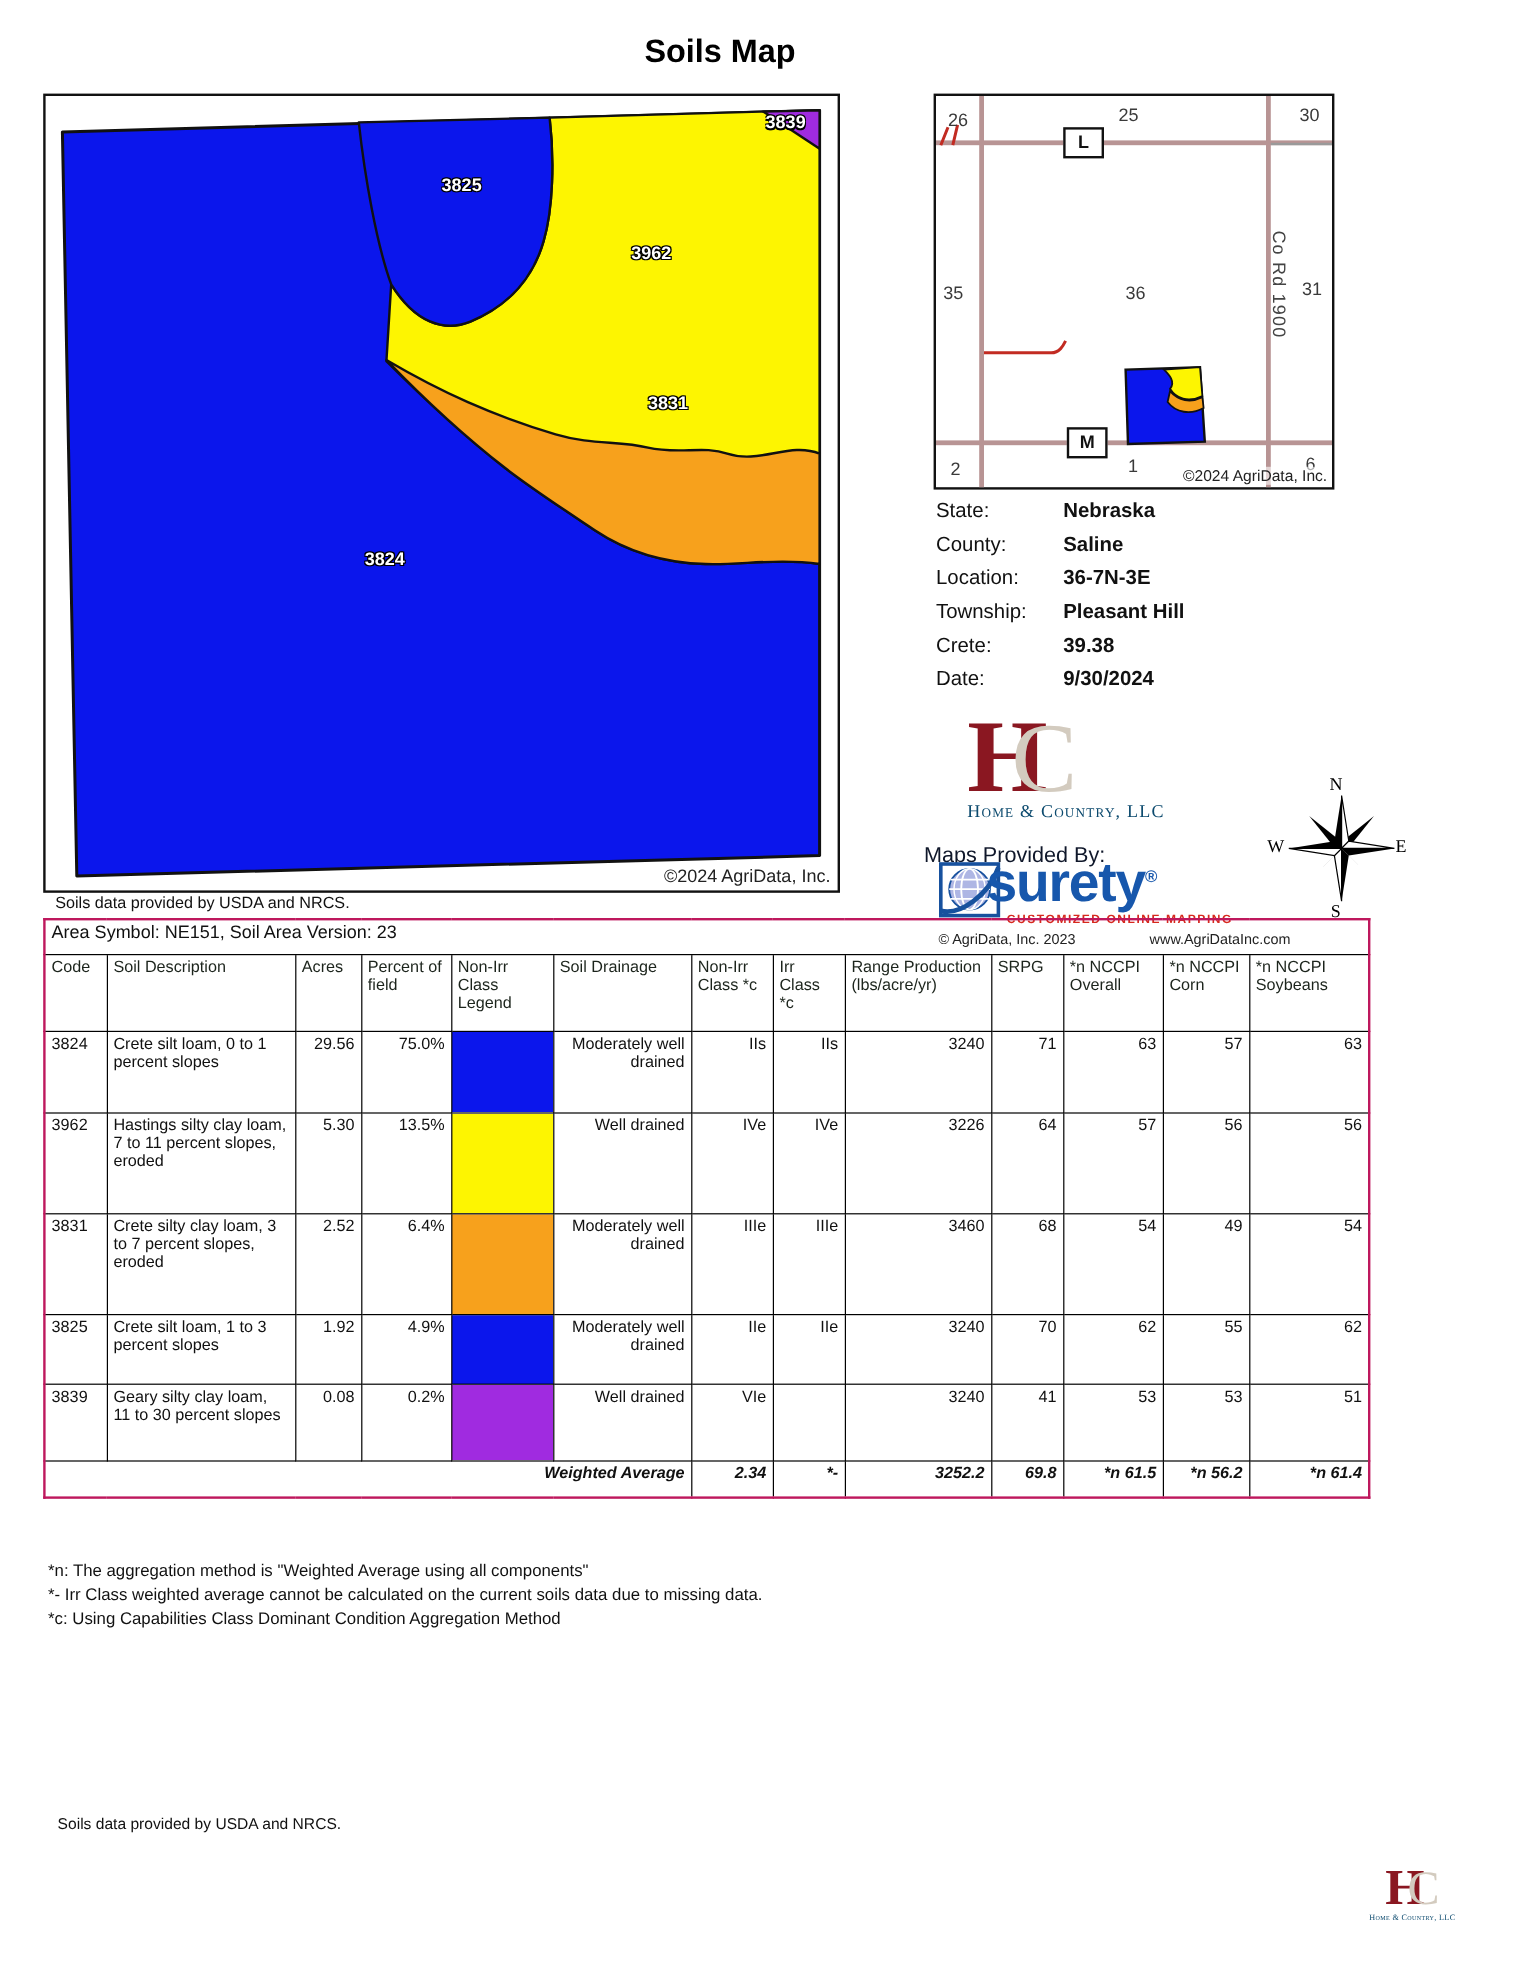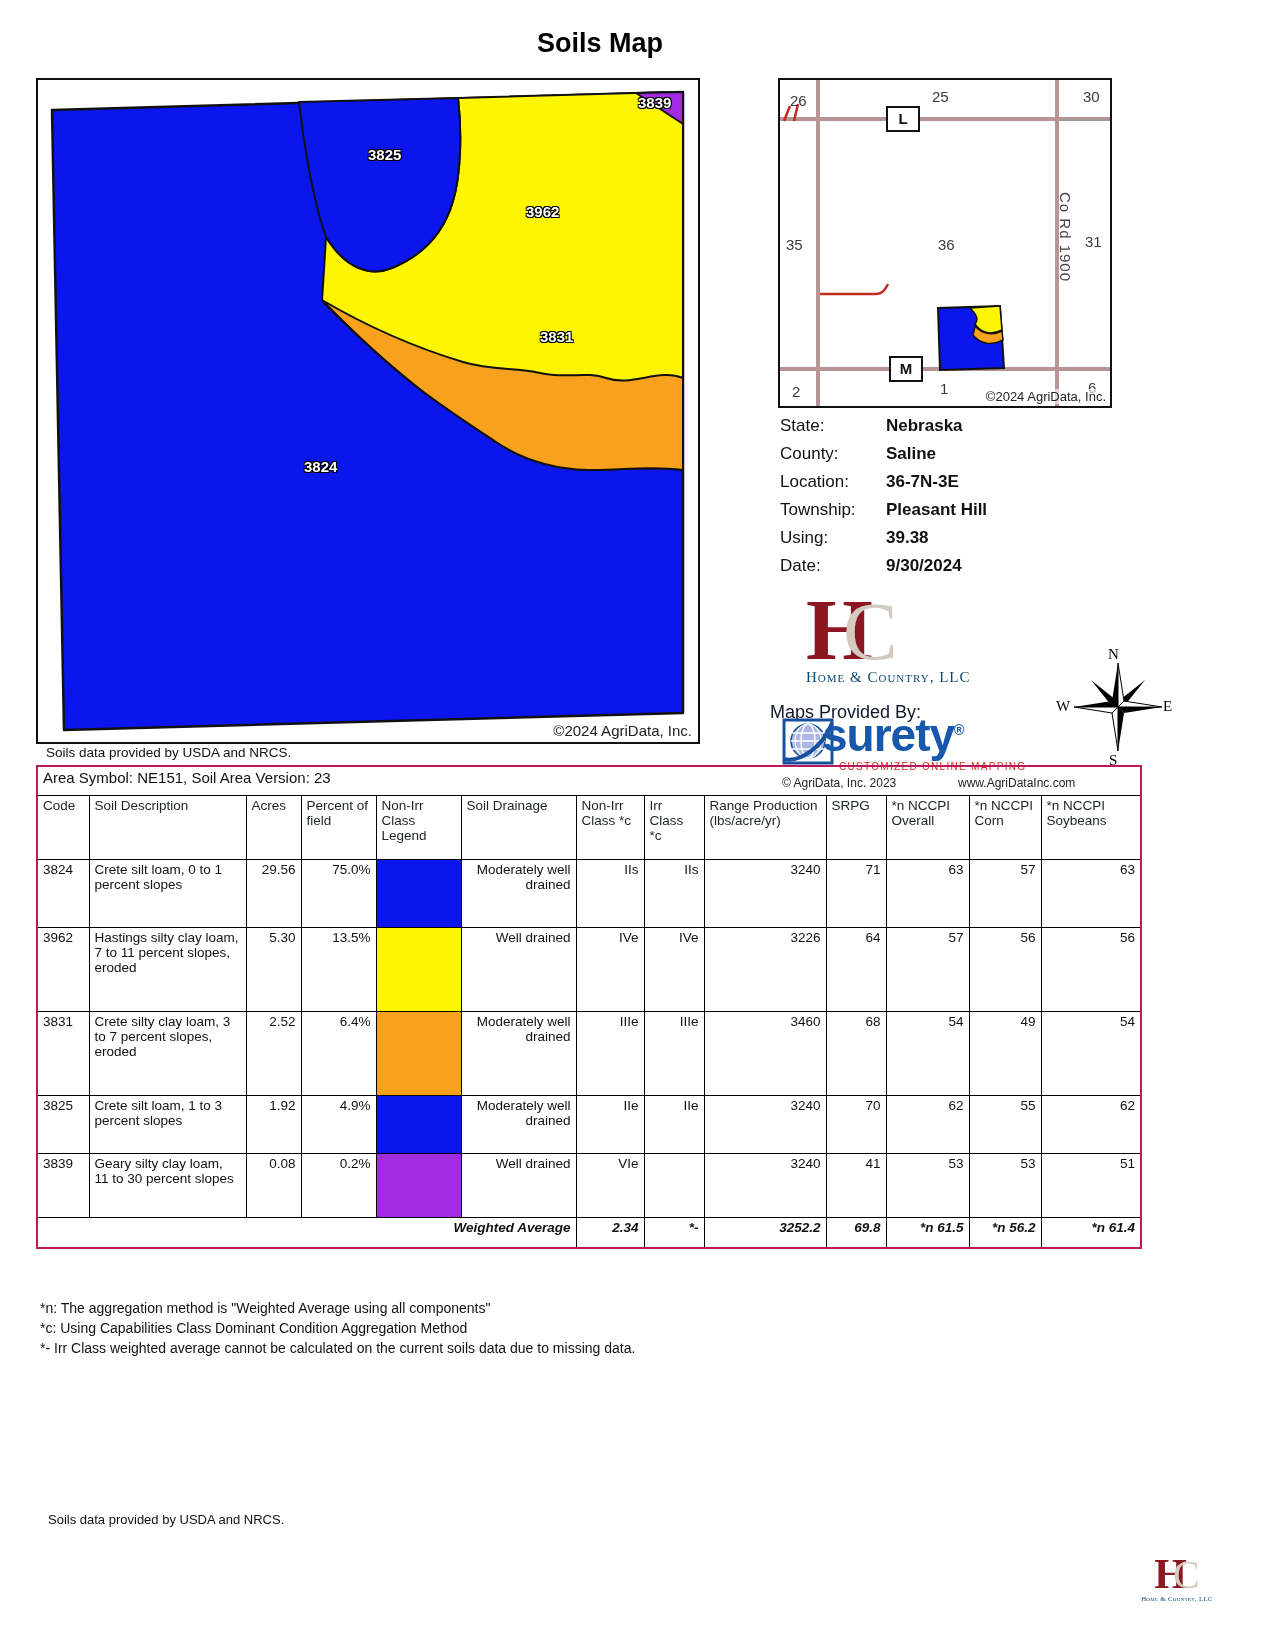--- a/index.html
+++ b/index.html
@@ -43,21 +43,21 @@
   .hc-sm{left:1122px;top:1556px;width:110px;text-align:center;font-family:"Liberation Serif",serif;}
   .hc-sm .hc-h{font-size:42px;}
   .hc-sm .hc-c{font-size:40px;margin-left:-14px;}
   .hc-sm .hc-name{font-size:6.8px;letter-spacing:.3px;margin-top:1px;}
 
   
   .provided{left:770px;top:702px;font-size:18px;color:#0f172a;}
   .surety{left:782px;top:718px;width:260px;height:62px;}
   .sname{position:absolute;left:40px;top:-10px;font-size:46px;font-weight:bold;color:#1757ac;letter-spacing:-1px;}
   .sname sup{font-size:14px;}
-  .stag{position:absolute;left:57px;top:43px;font-size:10px;font-weight:normal;color:#d6281e;letter-spacing:1.3px;white-space:nowrap;}
+  .stag{position:absolute;left:57px;top:43px;font-size:10px;font-weight:bold;color:#d6281e;letter-spacing:1.3px;white-space:nowrap;}
   .agri1{left:782px;top:776px;font-size:12px;color:#222;}
   .agri2{left:958px;top:776px;font-size:12px;color:#222;}
 
   
   .compass{left:1058px;top:650px;width:115px;height:118px;font-family:"Liberation Serif",serif;font-size:15px;color:#000;}
   .cN{position:absolute;left:50px;top:-4px;}
   .cS{position:absolute;left:51px;top:102px;}
   .cW{position:absolute;left:-2px;top:48px;}
   .cE{position:absolute;left:105px;top:48px;}
 
@@ -132,21 +132,21 @@
     <div class="roadbox" style="left:109px;top:276px;">M</div>
     <div class="roadname">Co Rd 1900</div>
     <div class="loc-copy">©2024 AgriData, Inc.</div>
   </div>
 
   <div class="abs info">
     <div class="info-row"><span class="info-label">State:</span><span class="info-value">Nebraska</span></div>
     <div class="info-row"><span class="info-label">County:</span><span class="info-value">Saline</span></div>
     <div class="info-row"><span class="info-label">Location:</span><span class="info-value">36-7N-3E</span></div>
     <div class="info-row"><span class="info-label">Township:</span><span class="info-value">Pleasant Hill</span></div>
-    <div class="info-row"><span class="info-label">Using:</span><span class="info-value">39.38</span></div>
+    <div class="info-row"><span class="info-label">Crete:</span><span class="info-value">39.38</span></div>
     <div class="info-row"><span class="info-label">Date:</span><span class="info-value">9/30/2024</span></div>
   </div>
 
   <div class="abs hc">
     <span class="hc-h">H</span><span class="hc-c">C</span>
     <div class="hc-name">Home &amp; Country, LLC</div>
   </div>
 
   <div class="abs provided">Maps Provided By:</div>
   <div class="abs surety">
@@ -303,22 +303,22 @@
       <td>69.8</td>
       <td>*n 61.5</td>
       <td>*n 56.2</td>
       <td>*n 61.4</td>
     </tr>
   </tbody>
     </table>
 
   <div class="abs footnotes">
     <div>*n: The aggregation method is "Weighted Average using all components"</div>
+    <div>*- Irr Class weighted average cannot be calculated on the current soils data due to missing data.</div>
     <div>*c: Using Capabilities Class Dominant Condition Aggregation Method</div>
-    <div>*- Irr Class weighted average cannot be calculated on the current soils data due to missing data.</div>
   </div>
 
   <div class="abs bottom-note">Soils data provided by USDA and NRCS.</div>
 
   <div class="abs hc-sm">
     <span class="hc-h">H</span><span class="hc-c">C</span>
     <div class="hc-name">Home &amp; Country, LLC</div>
   </div>
 
 </div>

